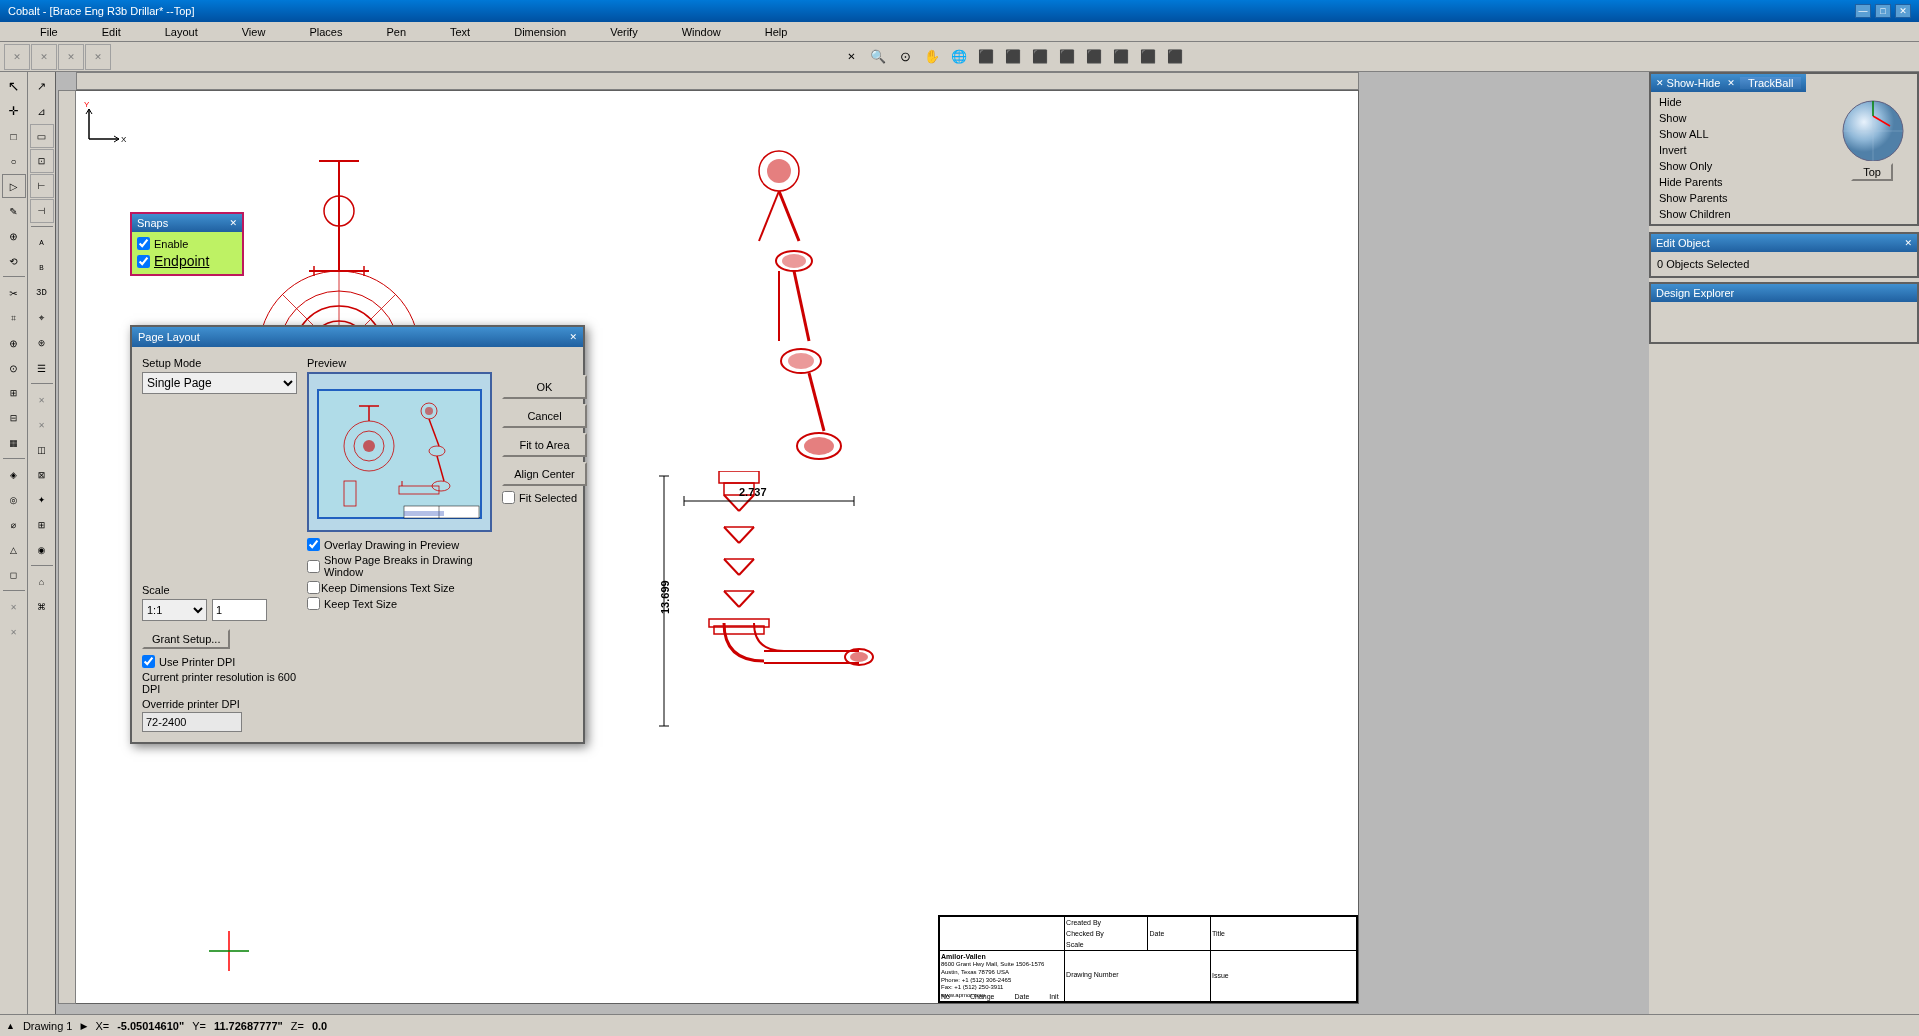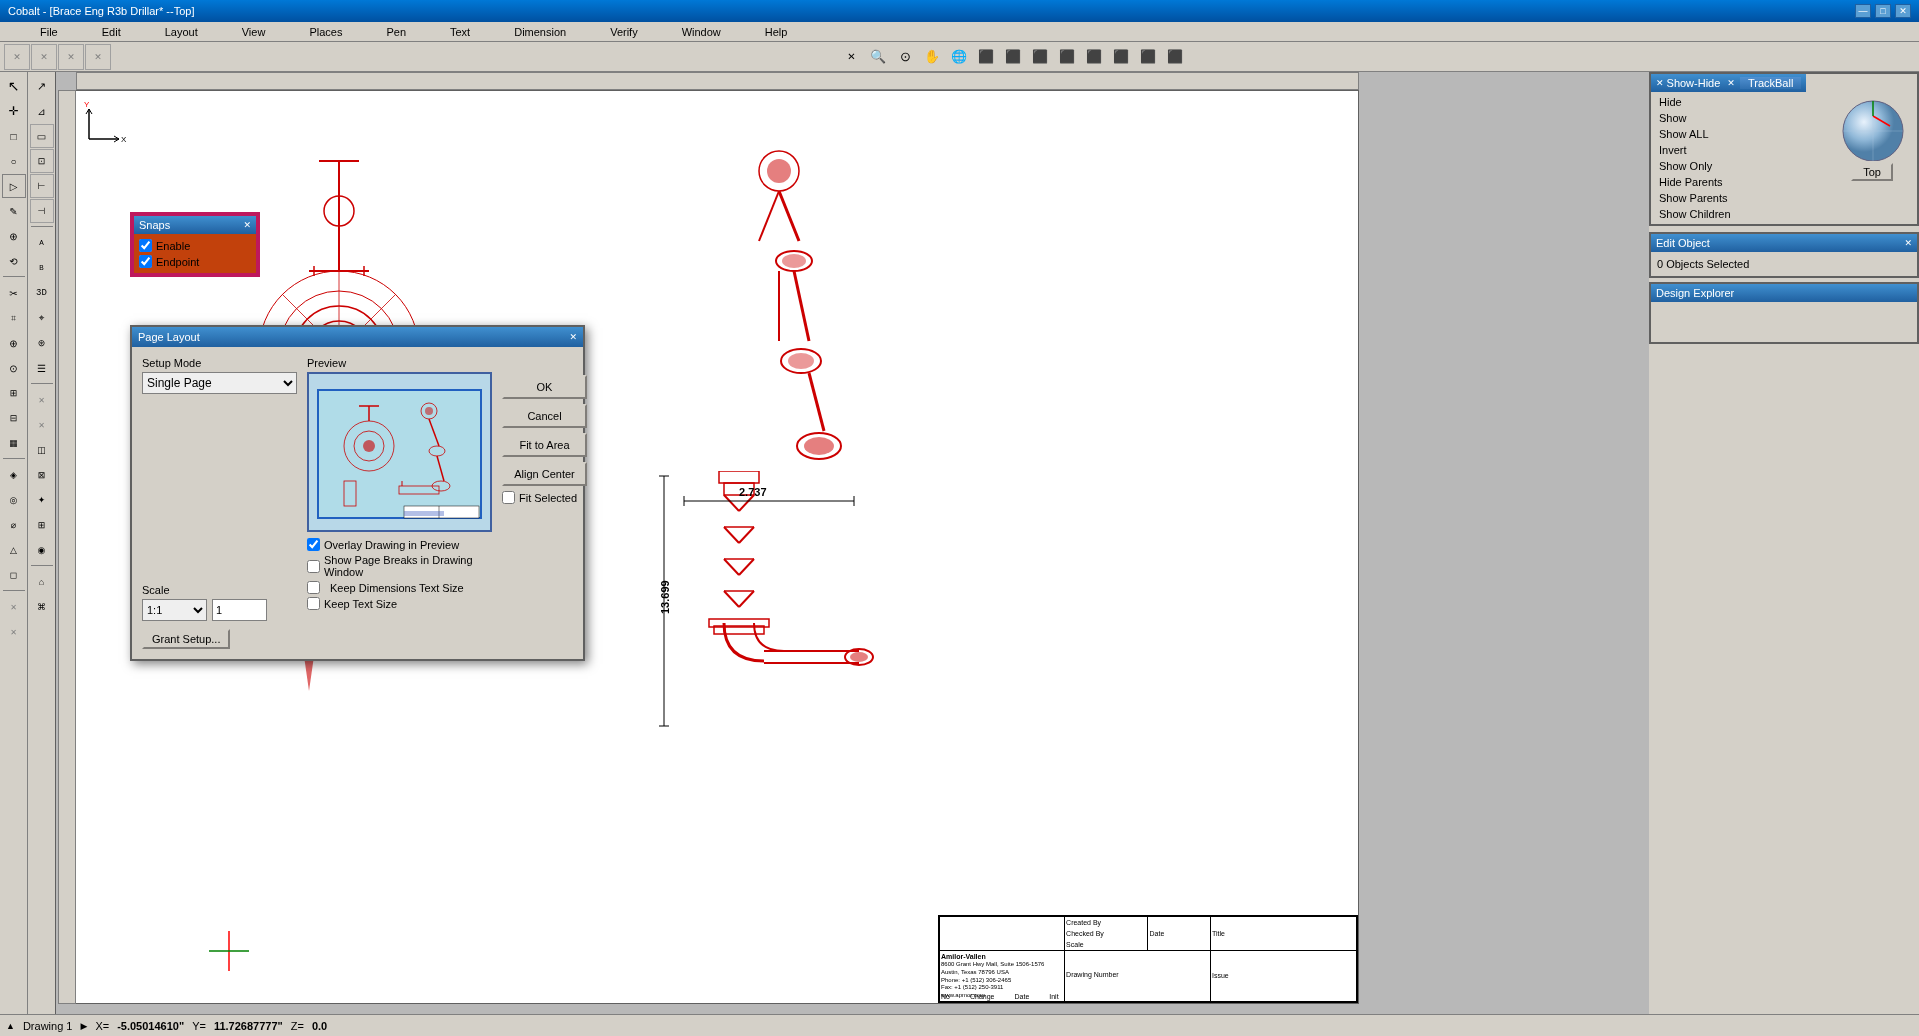--- a/index.html
+++ b/index.html
@@ -472,33 +472,33 @@
       <div style="height:18px;background:linear-gradient(to bottom,#4090d0,#2060a0);color:white;display:flex;align-items:center;justify-content:space-between;padding:0 5px;font-size:11px;">
         <span>Design Explorer</span>
       </div>
       <div style="padding:6px;min-height:40px;"></div>
     </div>
 
   </div>
 
 </div>
 
-<div id="snaps-panel" style="position:absolute;top:212px;left:130px;width:130px;background:#c2410c;border:4px solid #be185d;z-index:200;">
+<div id="snaps-panel" style="position:absolute;top:212px;left:130px;width:114px;background:#bef264;border:2px solid #be185d;z-index:200;">
   <div style="height:18px;background:linear-gradient(to bottom,#4090d0,#2060a0);color:white;display:flex;align-items:center;justify-content:space-between;padding:0 5px;font-size:11px;">
     <span>Snaps</span>
     <span style="cursor:pointer;font-size:9px;">✕</span>
   </div>
   <div style="padding:5px;">
     <div style="display:flex;align-items:center;gap:4px;margin-bottom:3px;">
       <input type="checkbox" checked="" style="margin: 0px;">
       <label style="font-size:11px;">Enable</label>
     </div>
     <div style="display:flex;align-items:center;gap:4px;">
       <input type="checkbox" checked="" style="margin: 0px;">
-      <label style="font-size:11px;">Endpoint</label>
+      <label style="font-size:14px;text-decoration:underline;">Endpoint</label>
     </div>
   </div>
 </div>
 
 <div id="page-layout-dialog" style="position:absolute;top:325px;left:130px;width:455px;background:#d4d0c8;border:2px solid #606060;box-shadow:3px 3px 10px rgba(0,0,0,0.5);z-index:300;">
   <div style="height:20px;background:linear-gradient(to bottom,#4090d0,#2060a0);color:white;display:flex;align-items:center;justify-content:space-between;padding:0 6px;font-size:11px;">
     <span>Page Layout</span>
     <span style="cursor:pointer;font-size:9px;">✕</span>
   </div>
   <div style="padding:10px;">
@@ -522,20 +522,29 @@
           </select>
           <input type="text" value="1" style="width: 55px; height: 22px; font-size: 11px; border: 1px solid rgb(128, 128, 128); padding: 0px 3px;">
         </div>
 
         
         <div style="margin-top:8px;">
           <button style="padding:2px 8px;background:#d4d0c8;border:2px outset #d4d0c8;font-size:11px;cursor:pointer;">Grant Setup...</button>
         </div>
 
         
+        <div style="margin-top:6px;">
+          <div style="display:flex;align-items:center;gap:4px;margin-bottom:3px;">
+            <input type="checkbox" checked="" style="margin: 0px;">
+            <label style="font-size:11px;">Use Printer DPI</label>
+          </div>
+          <div style="font-size:11px;margin-bottom:3px;">Current printer resolution is 600 DPI</div>
+          <div style="font-size:11px;margin-bottom:2px;">Override printer DPI</div>
+          <input type="text" style="width: 100px; height: 20px; font-size: 11px; border: 1px solid rgb(128, 128, 128); padding: 0px 3px; background: rgb(232, 232, 232);" value="72-2400">
+        </div>
       </div>
 
       <div>
         <div style="font-size:11px;margin-bottom:3px;">Preview</div>
         <div style="width:185px;height:160px;background:#b8d8e8;border:2px solid #4060a0;position:relative;overflow:hidden;">
 
           <div style="position:absolute;top:15px;left:8px;width:165px;height:130px;background:#b0dce8;border:2px solid #2060c0;">
             
             <svg width="165" height="130">
 
@@ -567,21 +576,21 @@
 
         <div style="margin-top:6px;">
           <div style="display:flex;align-items:flex-end;gap:4px;margin-bottom:3px;">
             <input type="checkbox" checked="" style="margin: 0px;">
             <label style="font-size:11px;">Overlay Drawing in Preview</label>
           </div>
           <div style="display:flex;align-items:center;gap:4px;margin-bottom:3px;">
             <input type="checkbox" style="margin: 0px;">
             <label style="font-size:11px;">Show Page Breaks in Drawing Window</label>
           </div>
-          <div style="display:flex;align-items:center;gap:10px;margin-bottom:3px;">
+          <div style="display:flex;align-items:center;gap:1px;margin-bottom:3px;">
             <input type="checkbox" style="margin: 0px;">
             <label style="font-size:11px;">Keep Dimensions Text Size</label>
           </div>
           <div style="display:flex;align-items:center;gap:4px;">
             <input type="checkbox" style="margin: 0px;">
             <label style="font-size:11px;">Keep Text Size</label>
           </div>
         </div>
       </div>
 

